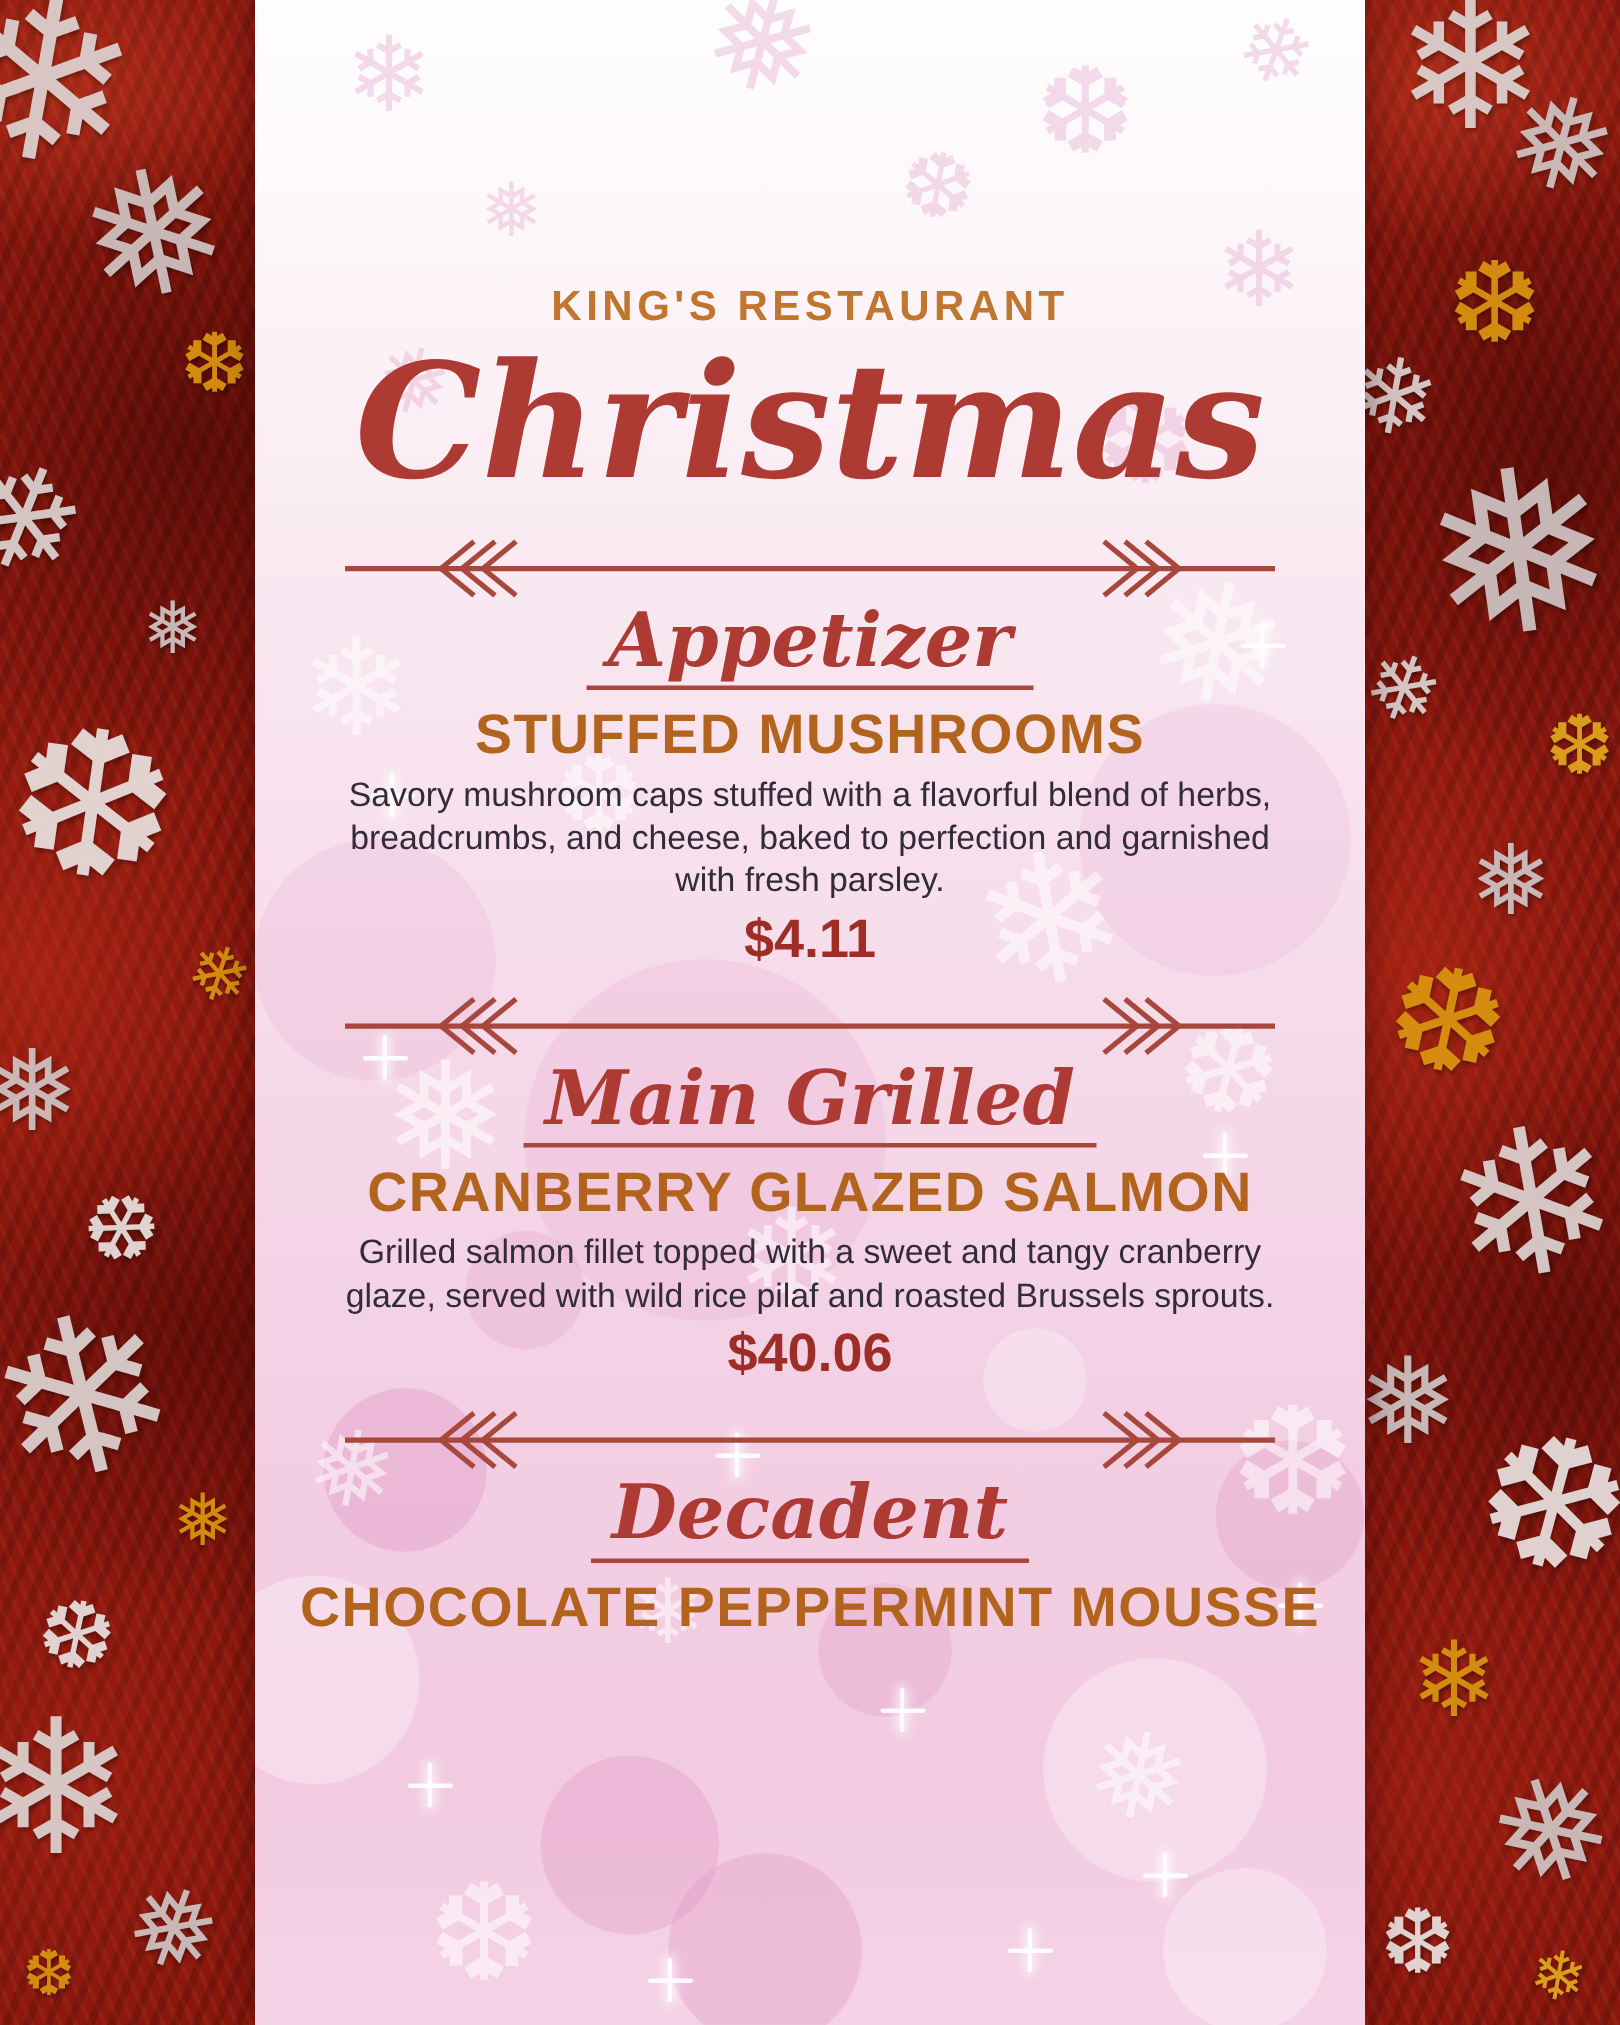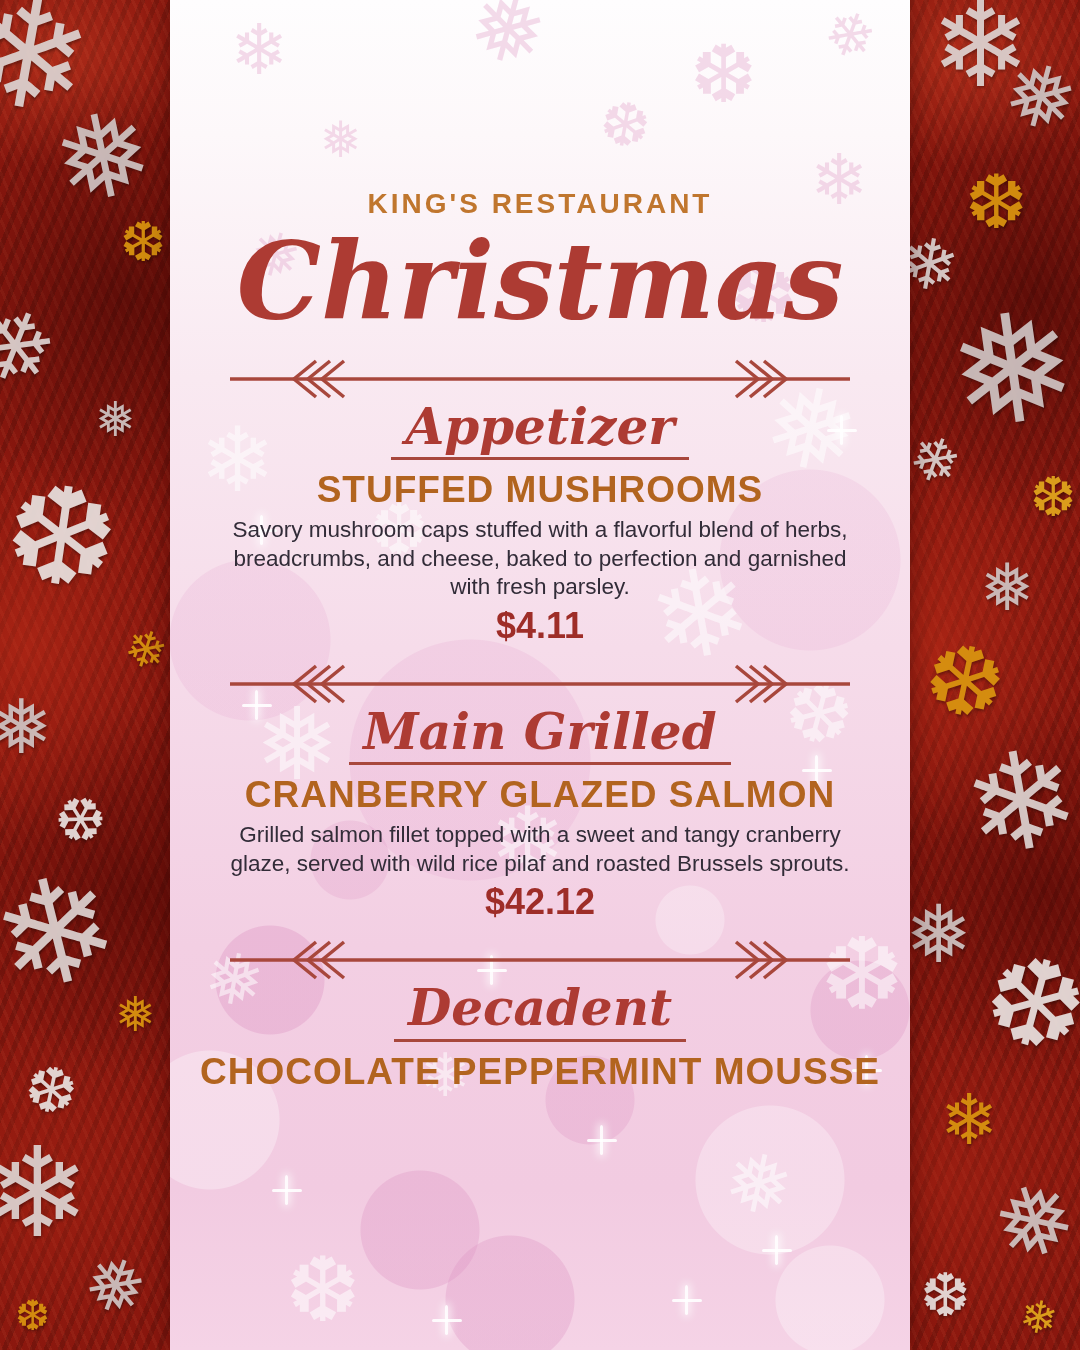--- a/index.html
+++ b/index.html
@@ -173,21 +173,21 @@
           <path d="M114 4 L92 22 L114 40"></path>
         <path d="M534 4 L556 22 L534 40"></path>
           <path d="M520 4 L542 22 L520 40"></path>
           <path d="M506 4 L528 22 L506 40"></path>
       </svg>
 
       <section class="menu-section">
         <h2 class="script script-heading">Main Grilled</h2>
         <h3 class="item-name">CRANBERRY GLAZED SALMON</h3>
         <p class="item-desc">Grilled salmon fillet topped with a sweet and tangy cranberry glaze, served with wild rice pilaf and roasted Brussels sprouts.</p>
-        <div class="item-price">$42.12</div>
+        <div class="item-price">$40.06</div>
       </section>
 
       <svg class="divider" viewBox="0 0 620 44">
         <line x1="0" y1="22" x2="620" y2="22"></line>
         <path d="M86 4 L64 22 L86 40"></path>
           <path d="M100 4 L78 22 L100 40"></path>
           <path d="M114 4 L92 22 L114 40"></path>
         <path d="M534 4 L556 22 L534 40"></path>
           <path d="M520 4 L542 22 L520 40"></path>
           <path d="M506 4 L528 22 L506 40"></path>

